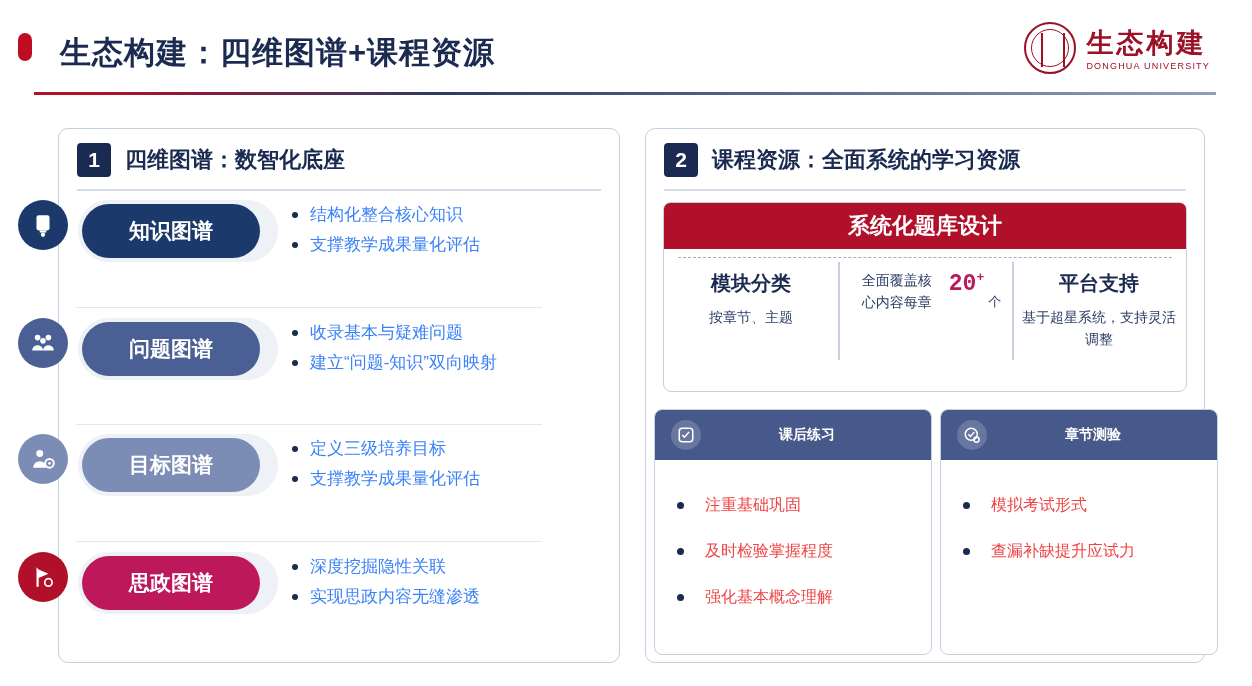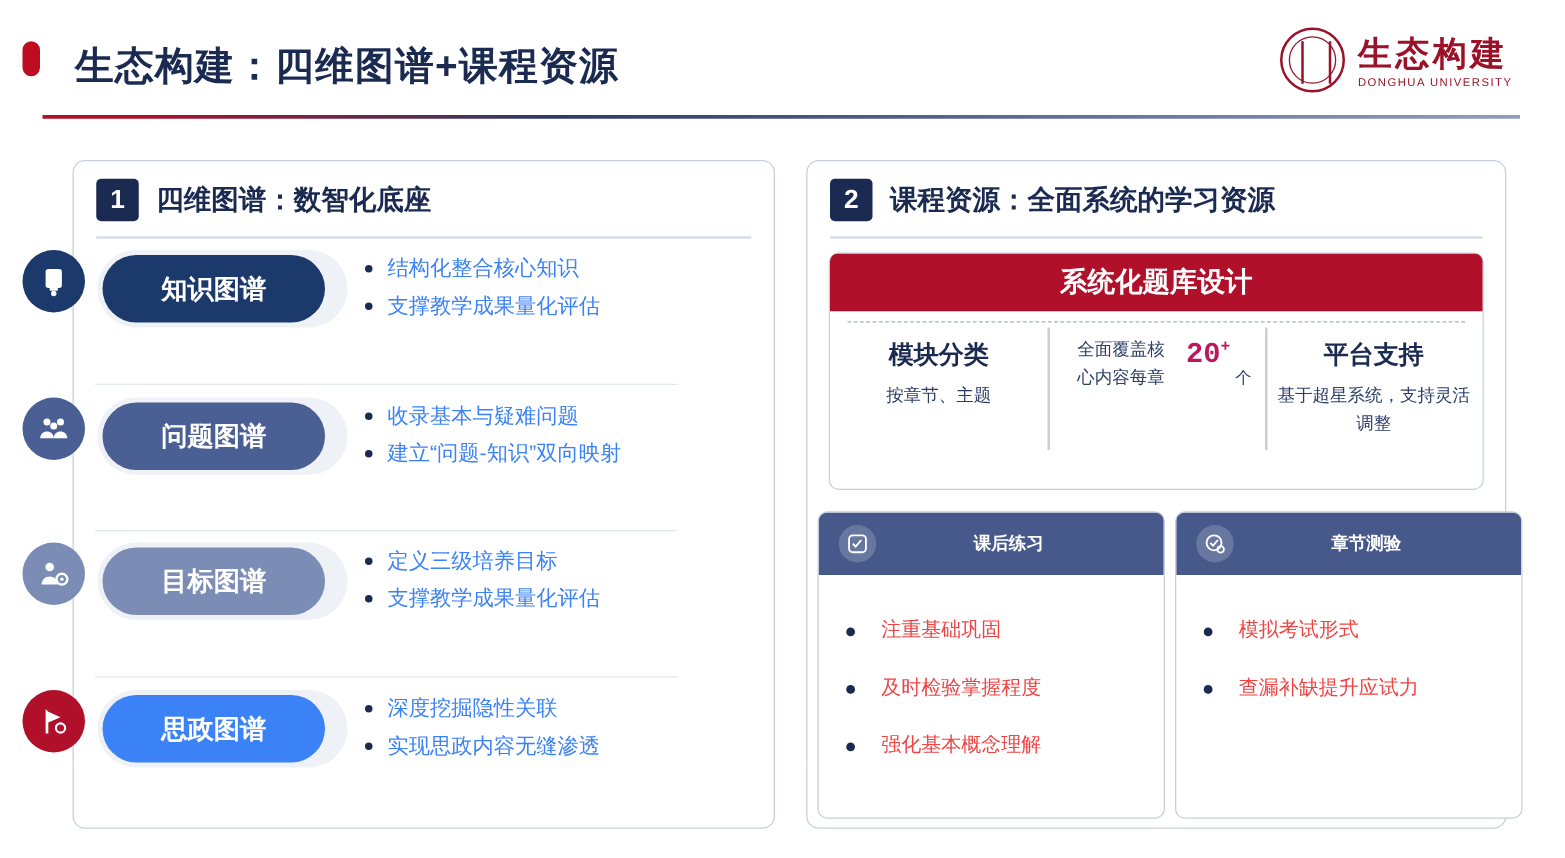--- a/index.html
+++ b/index.html
@@ -221,21 +221,21 @@
   </div>
 
   <div class="row" id="row-4">
     <div class="row-icon" style="background:#b0102a;">
       <svg width="26" height="26" viewBox="0 0 24 24" fill="#fff">
           <path d="M6 3v18h2v-8l9-4-9-4z"></path>
           <circle cx="17" cy="17" r="3.4" fill="none" stroke="#fff" stroke-width="1.6"></circle>
         </svg>
     </div>
     <div class="pill-wrap">
-      <div class="pill" style="background:#3b82f6;">思政图谱</div>
+      <div class="pill" style="background:#be185d;">思政图谱</div>
     </div>
     <ul class="bullets">
       <li>深度挖掘隐性关联</li>
       <li>实现思政内容无缝渗透</li>
     </ul>
   </div>
 
   <div class="panel" id="panel-right">
     <div class="panel-head">
       <div class="badge">2</div>

